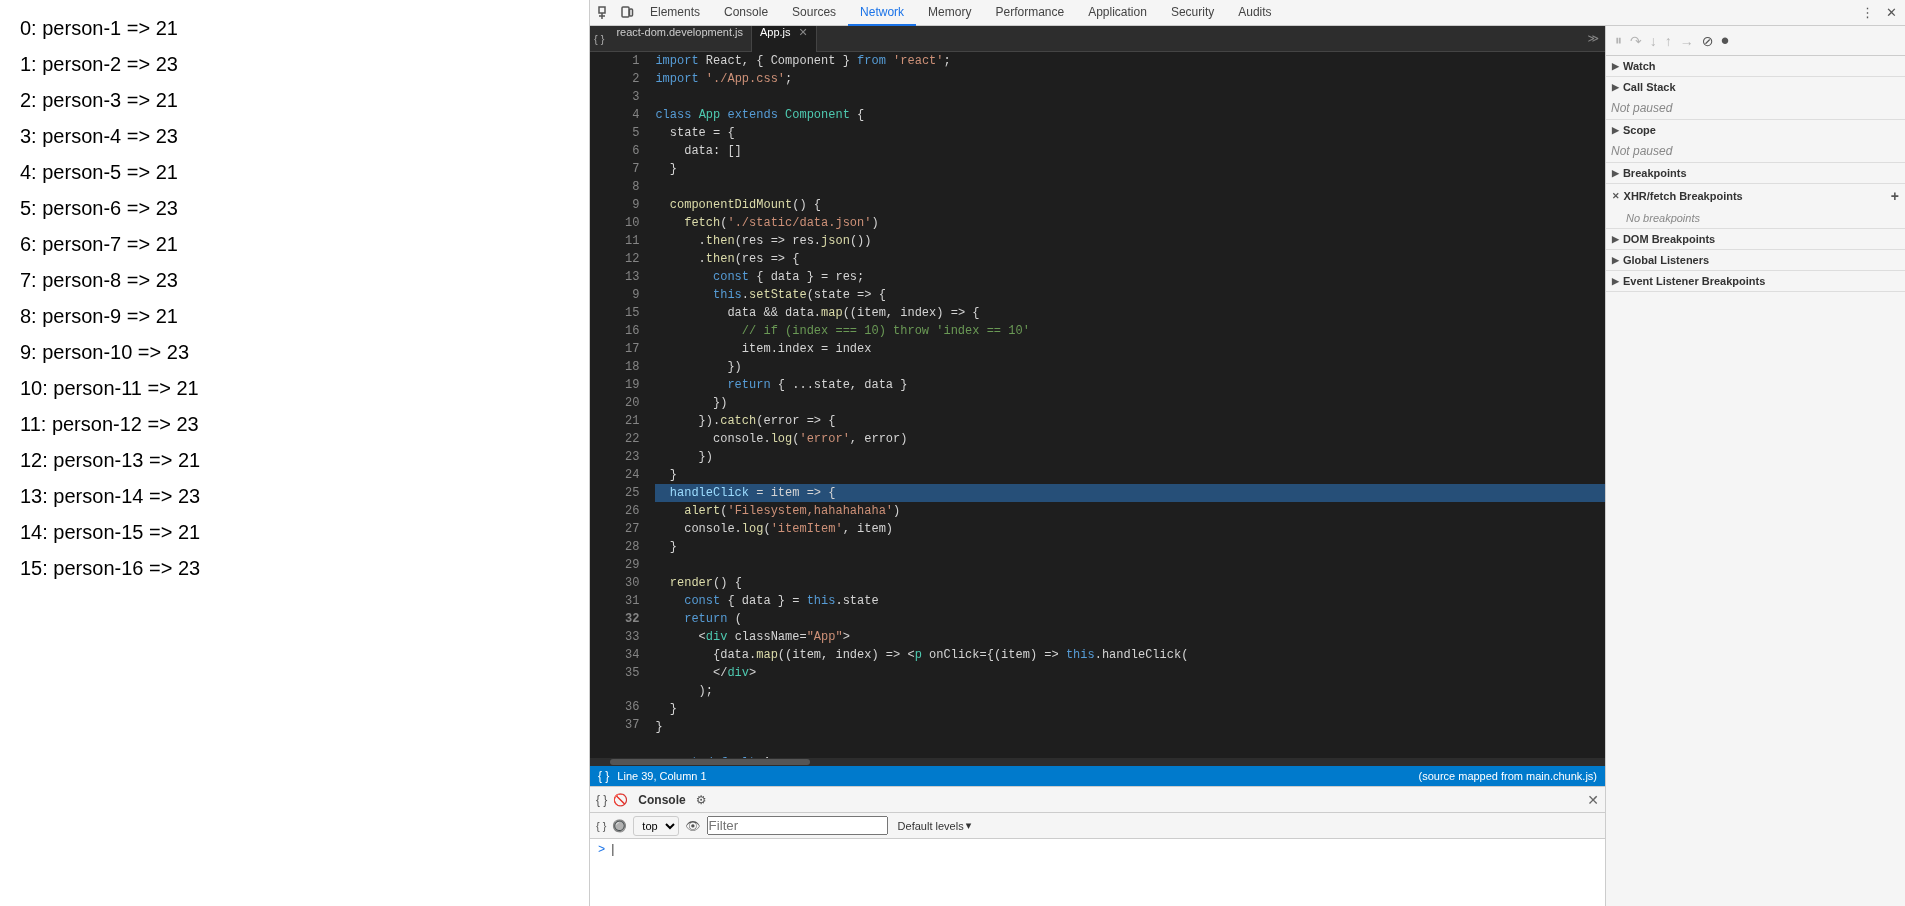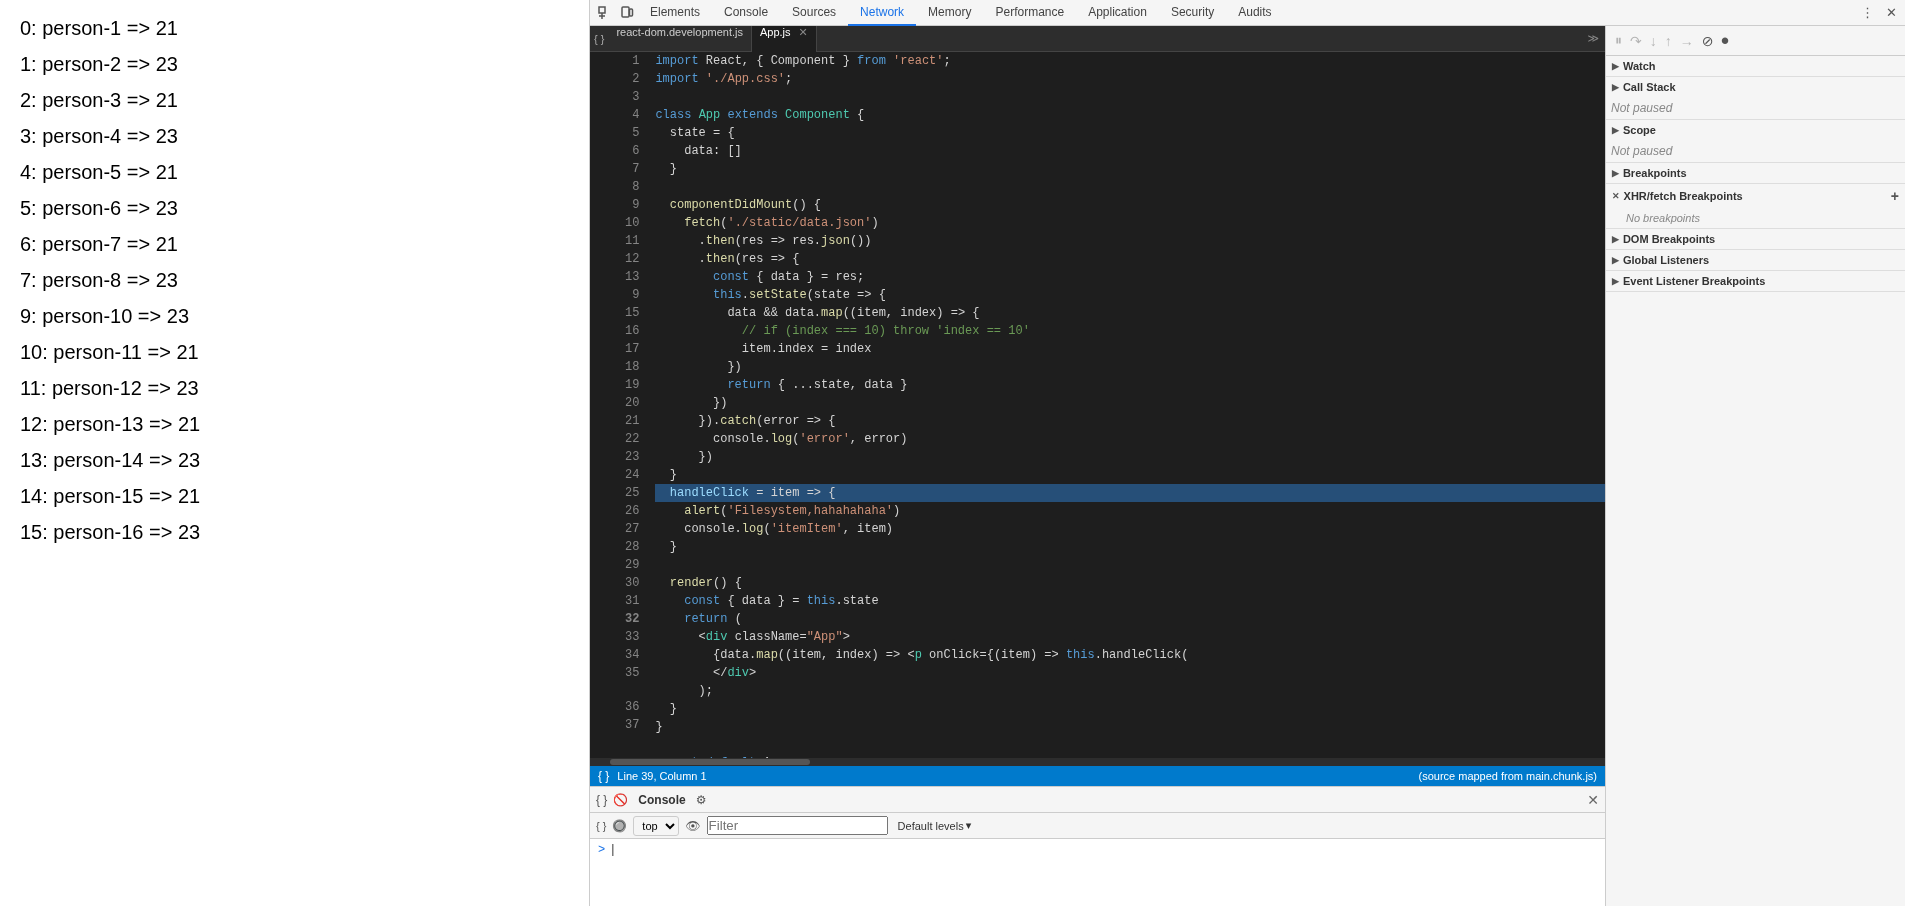--- a/index.html
+++ b/index.html
@@ -379,20 +379,21 @@
 <div id="app-panel">
   <div id="app-list">
       <div class="app-list-item">0: person-1 =&gt; 21</div>
       <div class="app-list-item">1: person-2 =&gt; 23</div>
       <div class="app-list-item">2: person-3 =&gt; 21</div>
       <div class="app-list-item">3: person-4 =&gt; 23</div>
       <div class="app-list-item">4: person-5 =&gt; 21</div>
       <div class="app-list-item">5: person-6 =&gt; 23</div>
       <div class="app-list-item">6: person-7 =&gt; 21</div>
       <div class="app-list-item">7: person-8 =&gt; 23</div>
+      <div class="app-list-item">8: person-9 =&gt; 21</div>
       <div class="app-list-item">9: person-10 =&gt; 23</div>
       <div class="app-list-item">10: person-11 =&gt; 21</div>
       <div class="app-list-item">11: person-12 =&gt; 23</div>
       <div class="app-list-item">12: person-13 =&gt; 21</div>
       <div class="app-list-item">13: person-14 =&gt; 23</div>
       <div class="app-list-item">14: person-15 =&gt; 21</div>
       <div class="app-list-item">15: person-16 =&gt; 23</div>
     </div>
 </div>
 

